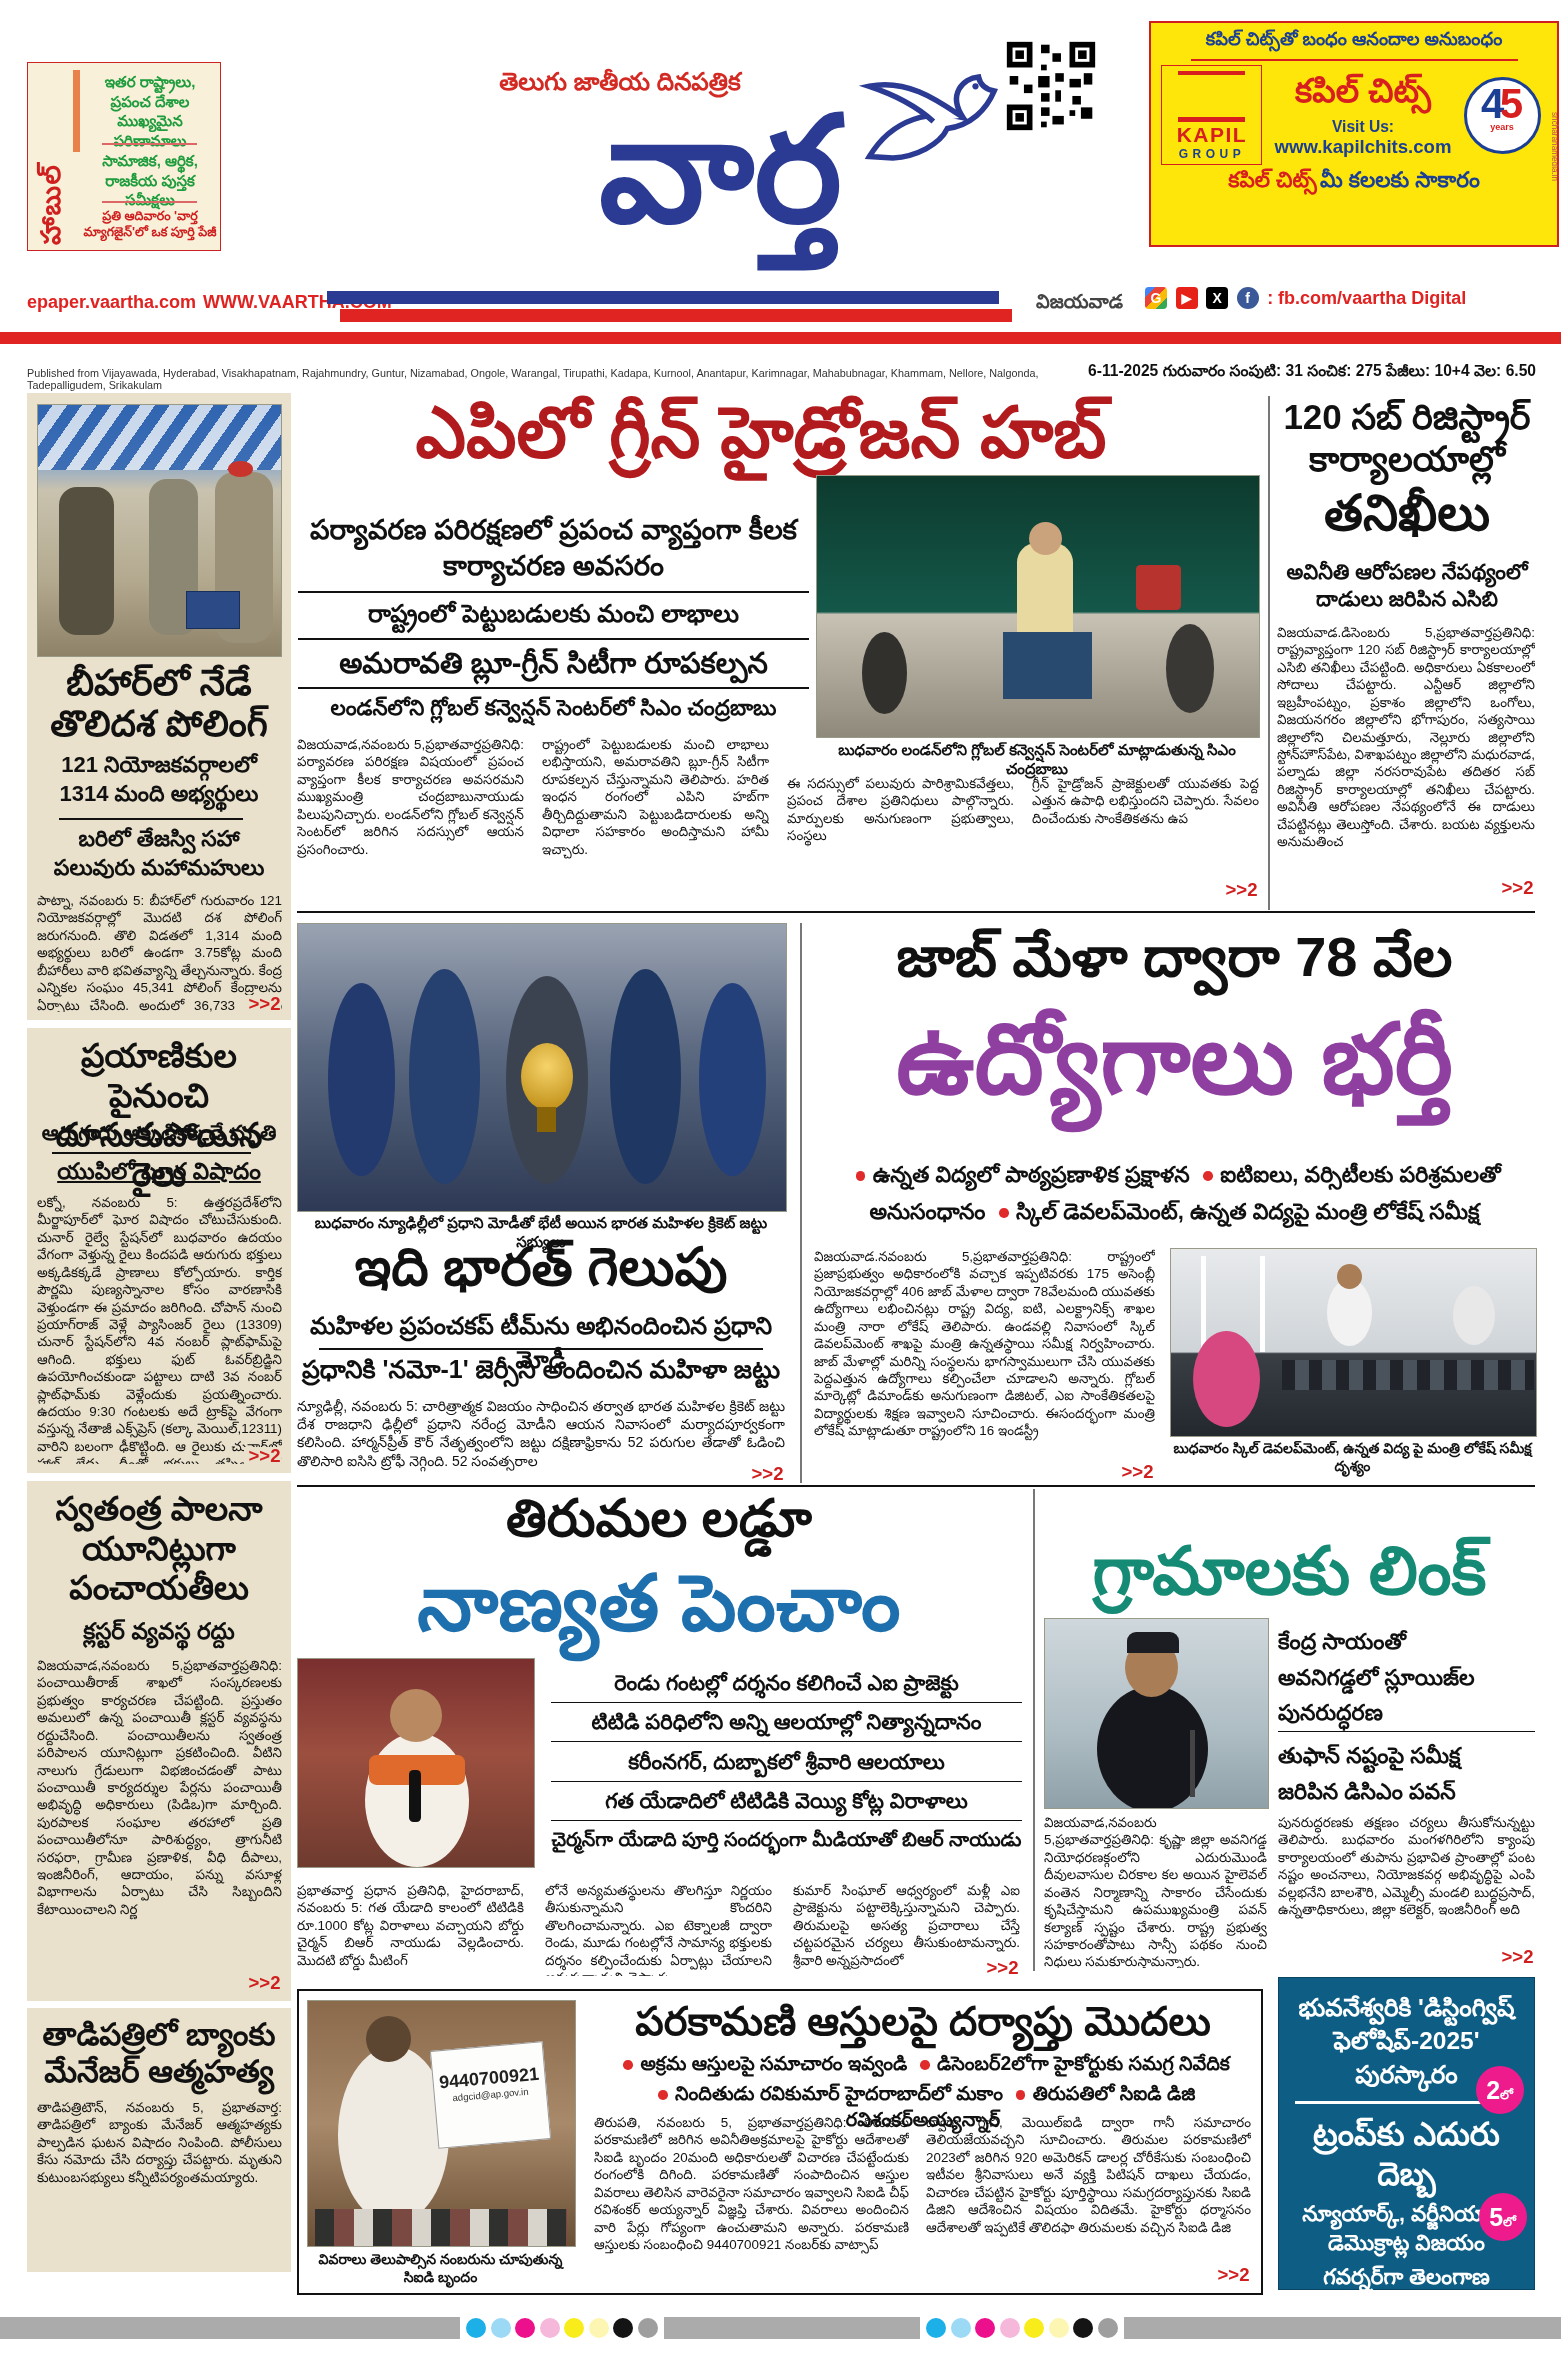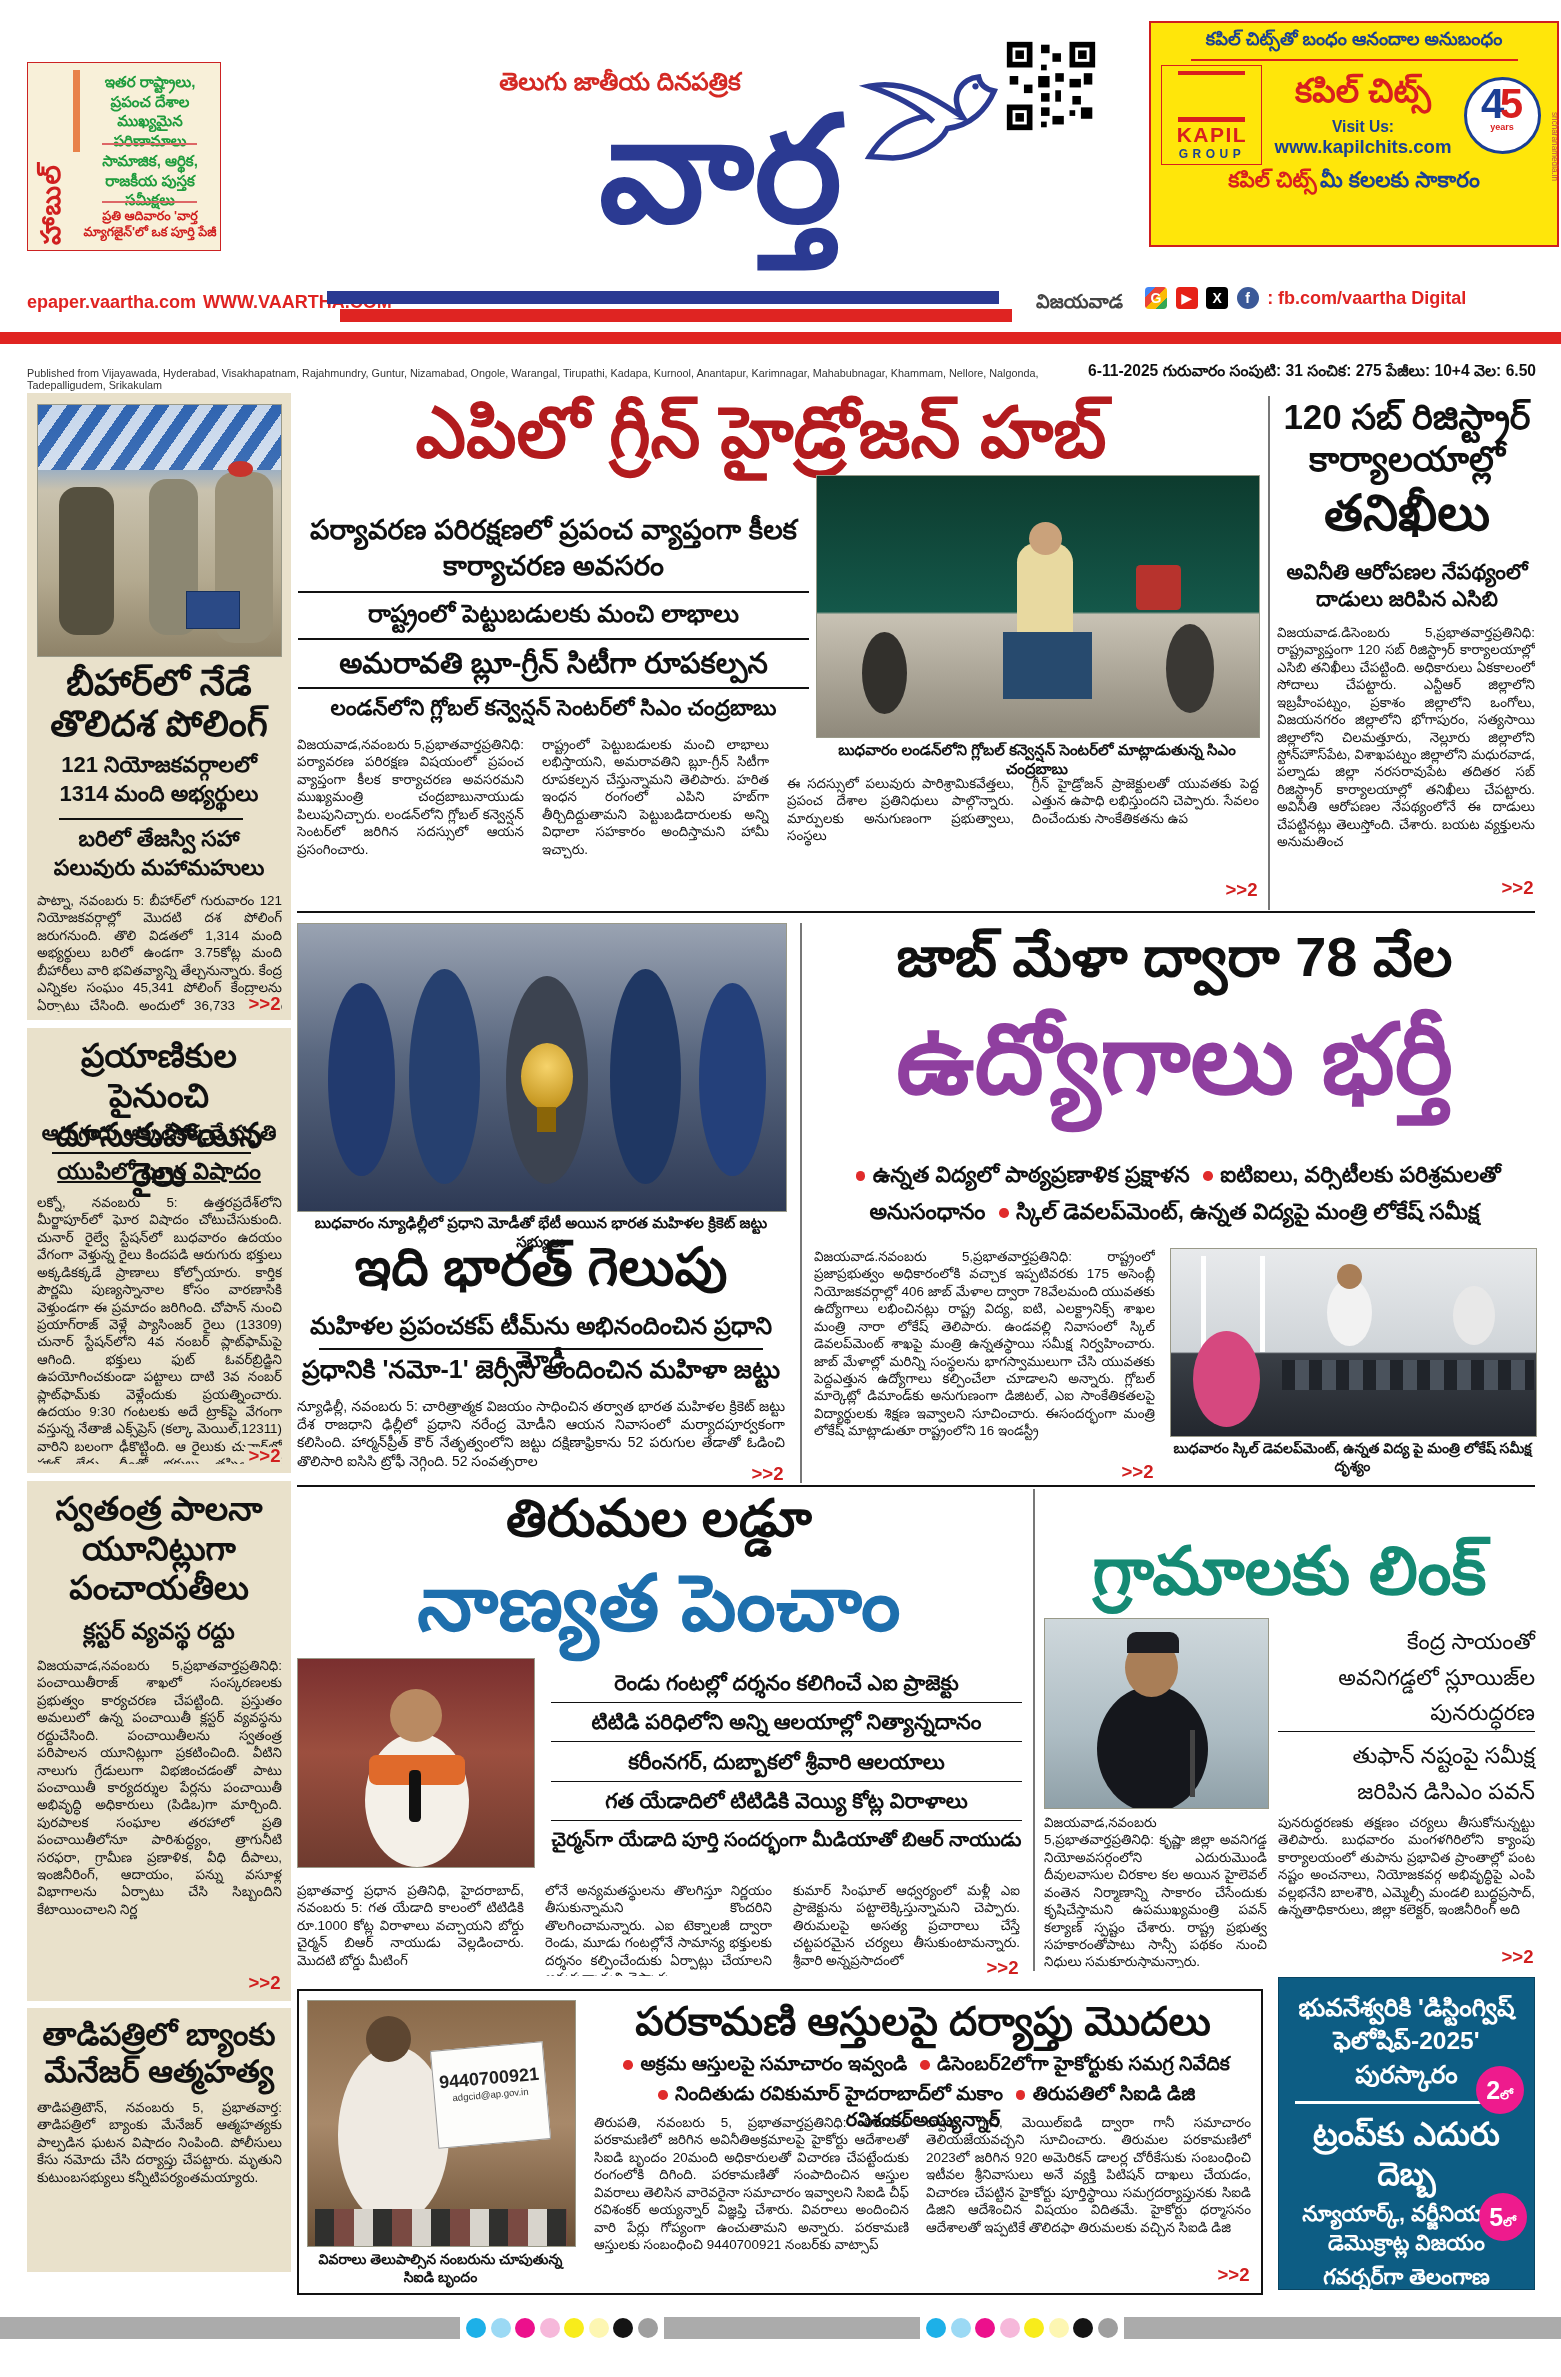--- a/index.html
+++ b/index.html
@@ -32,21 +32,21 @@
   .icon{display:inline-block;width:22px;height:22px;border-radius:3.7px;vertical-align:middle;margin-right:5.2px;
         color:#fff;font-weight:bold;font-size:14px;line-height:22px;text-align:center;}
   
   #infobox{position:absolute;left:1278px;top:1977px;width:257px;height:313px;background:#0d5d84;border:1.5px solid #094562;
            box-sizing:border-box;color:#fff;text-align:center;}
   .pink-badge{position:absolute;width:48px;height:48px;border-radius:50%;background:#ee1b8d;color:#fff;
               font-weight:bold;line-height:48px;font-size:25px;}
   .pink-badge small{font-size:12.6px;}
   
   .t-bullet{font-size:21px;font-weight:bold;text-align:center;padding:6.7px 0;border-bottom:1.5px solid #111;line-height:1.2;}
-  .p-subline{font-size:22px;font-weight:normal;text-align:right;line-height:1.35;padding:3px 0;}
+  .p-subline{font-size:22px;font-weight:bold;text-align:left;line-height:1.35;padding:3px 0;}
   .headline-row{position:absolute;font-weight:bold;}
   .strip{position:absolute;background:#ababab;}
   .strip-dots{position:absolute;display:flex;gap:4.5px;align-items:center;background:#fff;height:22px;padding:0 6px;}
   .sdot{width:20px;height:20px;border-radius:50%;}
 </style>
 </head>
 <body>
 
 <div id="page">
 
@@ -300,21 +300,21 @@
     <div class="abs" style="left:82px;top:13.4px;width:52px;height:21px;background:#1c1d22;border-radius:9px 9px 0 0;"></div>
     <div class="abs" style="left:145px;top:111px;width:4.5px;height:67px;background:#444;"></div>
   </div>
   <div class="abs" style="left:1278px;top:1624px;width:257px;">
     <div class="p-subline">కేంద్ర సాయంతో</div>
     <div class="p-subline">అవనిగడ్డలో స్లూయిజ్‌ల</div>
     <div class="p-subline" style="border-bottom:1.5px solid #111;">పునరుద్ధరణ</div>
     <div class="p-subline" style="padding-top:9px;">తుఫాన్ నష్టంపై సమీక్ష</div>
     <div class="p-subline">జరిపిన డిసిఎం పవన్</div>
   </div>
-  <div class="body-txt" style="left:1044px;top:1814px;width:223px;height:154px;">విజయవాడ,నవంబరు 5,ప్రభాతవార్తప్రతినిధి: కృష్ణా జిల్లా అవనిగడ్డ నియోఅవసర్గంలోని ఎదురుమొండి దీవులవాసుల చిరకాల కల అయిన హైలెవల్ వంతెన నిర్మాణాన్ని సాకారం చేసేందుకు కృషిచేస్తామని ఉపముఖ్యమంత్రి పవన్ కల్యాణ్ స్పష్టం చేశారు. రాష్ట్ర ప్రభుత్వ సహకారంతోపాటు సాన్సీ పథకం నుంచి నిధులు సమకూరుస్తామన్నారు.</div>
+  <div class="body-txt" style="left:1044px;top:1814px;width:223px;height:154px;">విజయవాడ,నవంబరు 5,ప్రభాతవార్తప్రతినిధి: కృష్ణా జిల్లా అవనిగడ్డ నియోధరణక్గంలోని ఎదురుమొండి దీవులవాసుల చిరకాల కల అయిన హైలెవల్ వంతెన నిర్మాణాన్ని సాకారం చేసేందుకు కృషిచేస్తామని ఉపముఖ్యమంత్రి పవన్ కల్యాణ్ స్పష్టం చేశారు. రాష్ట్ర ప్రభుత్వ సహకారంతోపాటు సాన్సీ పథకం నుంచి నిధులు సమకూరుస్తామన్నారు.</div>
   <div class="body-txt" style="left:1278px;top:1814px;width:257px;height:151px;"><span>పునరుద్ధరణకు తక్షణం చర్యలు తీసుకోనున్నట్టు తెలిపారు. బుధవారం మంగళగిరిలోని క్యాంపు కార్యాలయంలో తుపాను ప్రభావిత ప్రాంతాల్లో పంట నష్టం అంచనాలు, నియోజకవర్గ అభివృద్ధిపై ఎంపి వల్లభనేని బాలశౌరి, ఎమ్మెల్సీ మండలి బుద్ధప్రసాద్, ఉన్నతాధికారులు, జిల్లా కలెక్టర్, ఇంజినీరింగ్ అది</span>
     <span class="jump">&gt;&gt;2</span></div>
 
   <div id="infobox">
     <div class="b" style="font-size:24.5px;line-height:1.35;padding:13.4px 10.4px 0;">భువనేశ్వరికి 'డిస్టింగ్విష్ ఫెలోషిప్-2025' పురస్కారం</div>
     <div class="pink-badge" style="right:10.4px;top:88px;">
       <span>2</span><small>లో</small>
     </div>
     <div style="width:223px;height:3px;background:#fff;margin:10.4px auto;"></div>
     <div class="b" style="font-size:32px;line-height:1.25;padding:0 3px;">ట్రంప్‌కు ఎదురు దెబ్బ</div>

